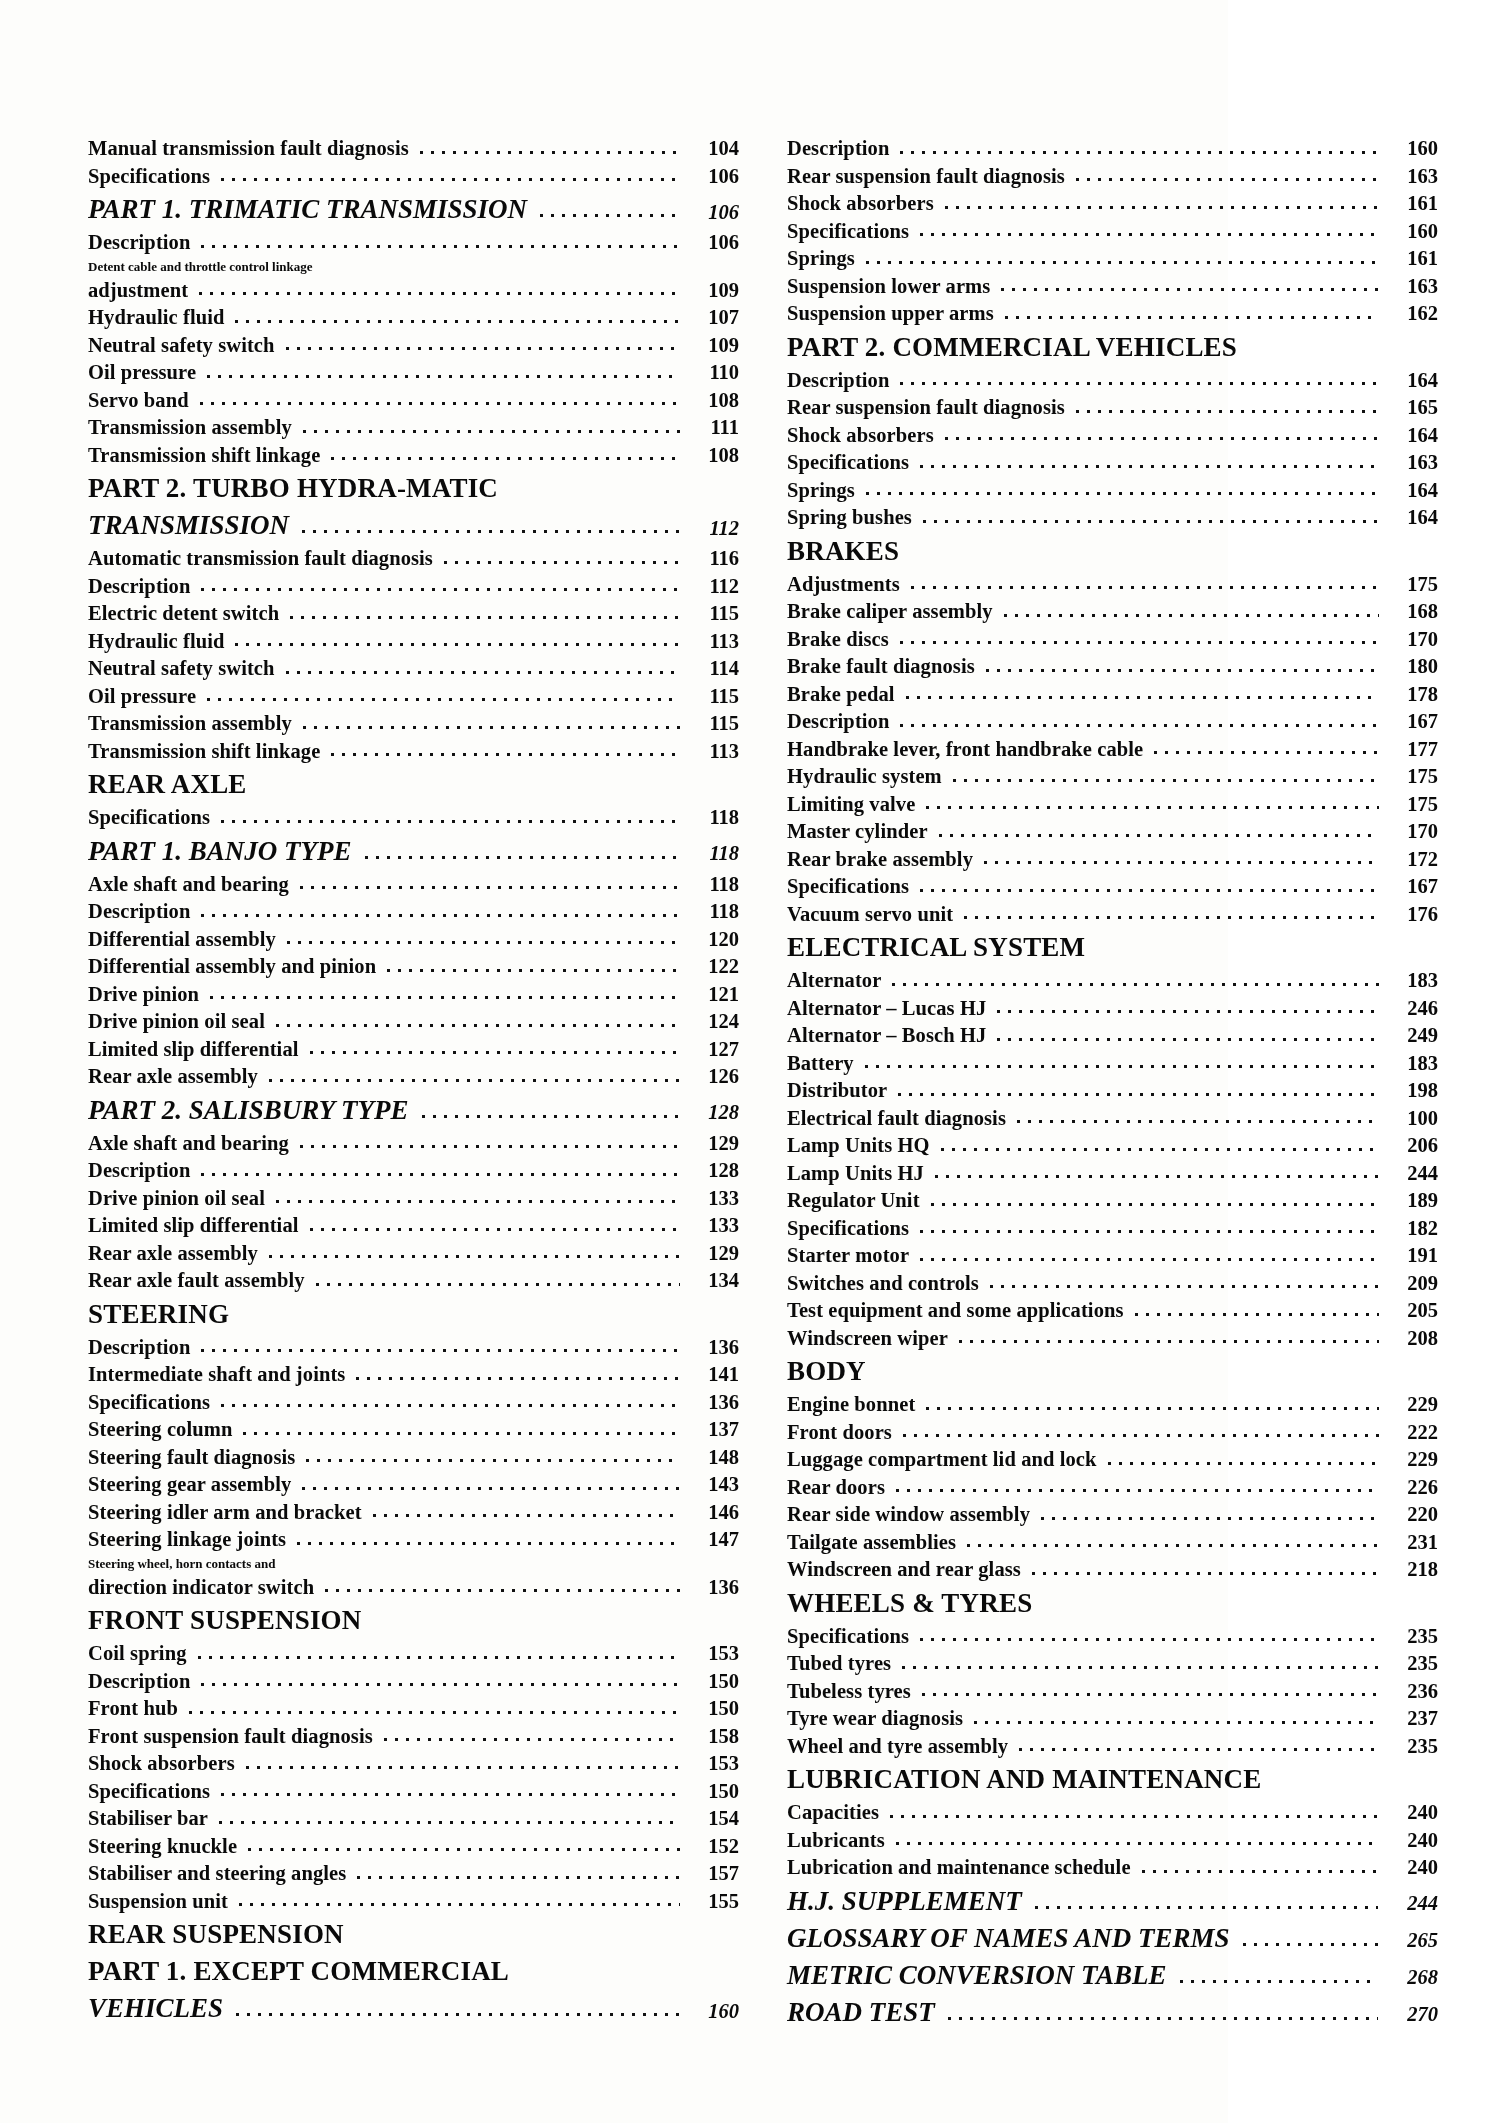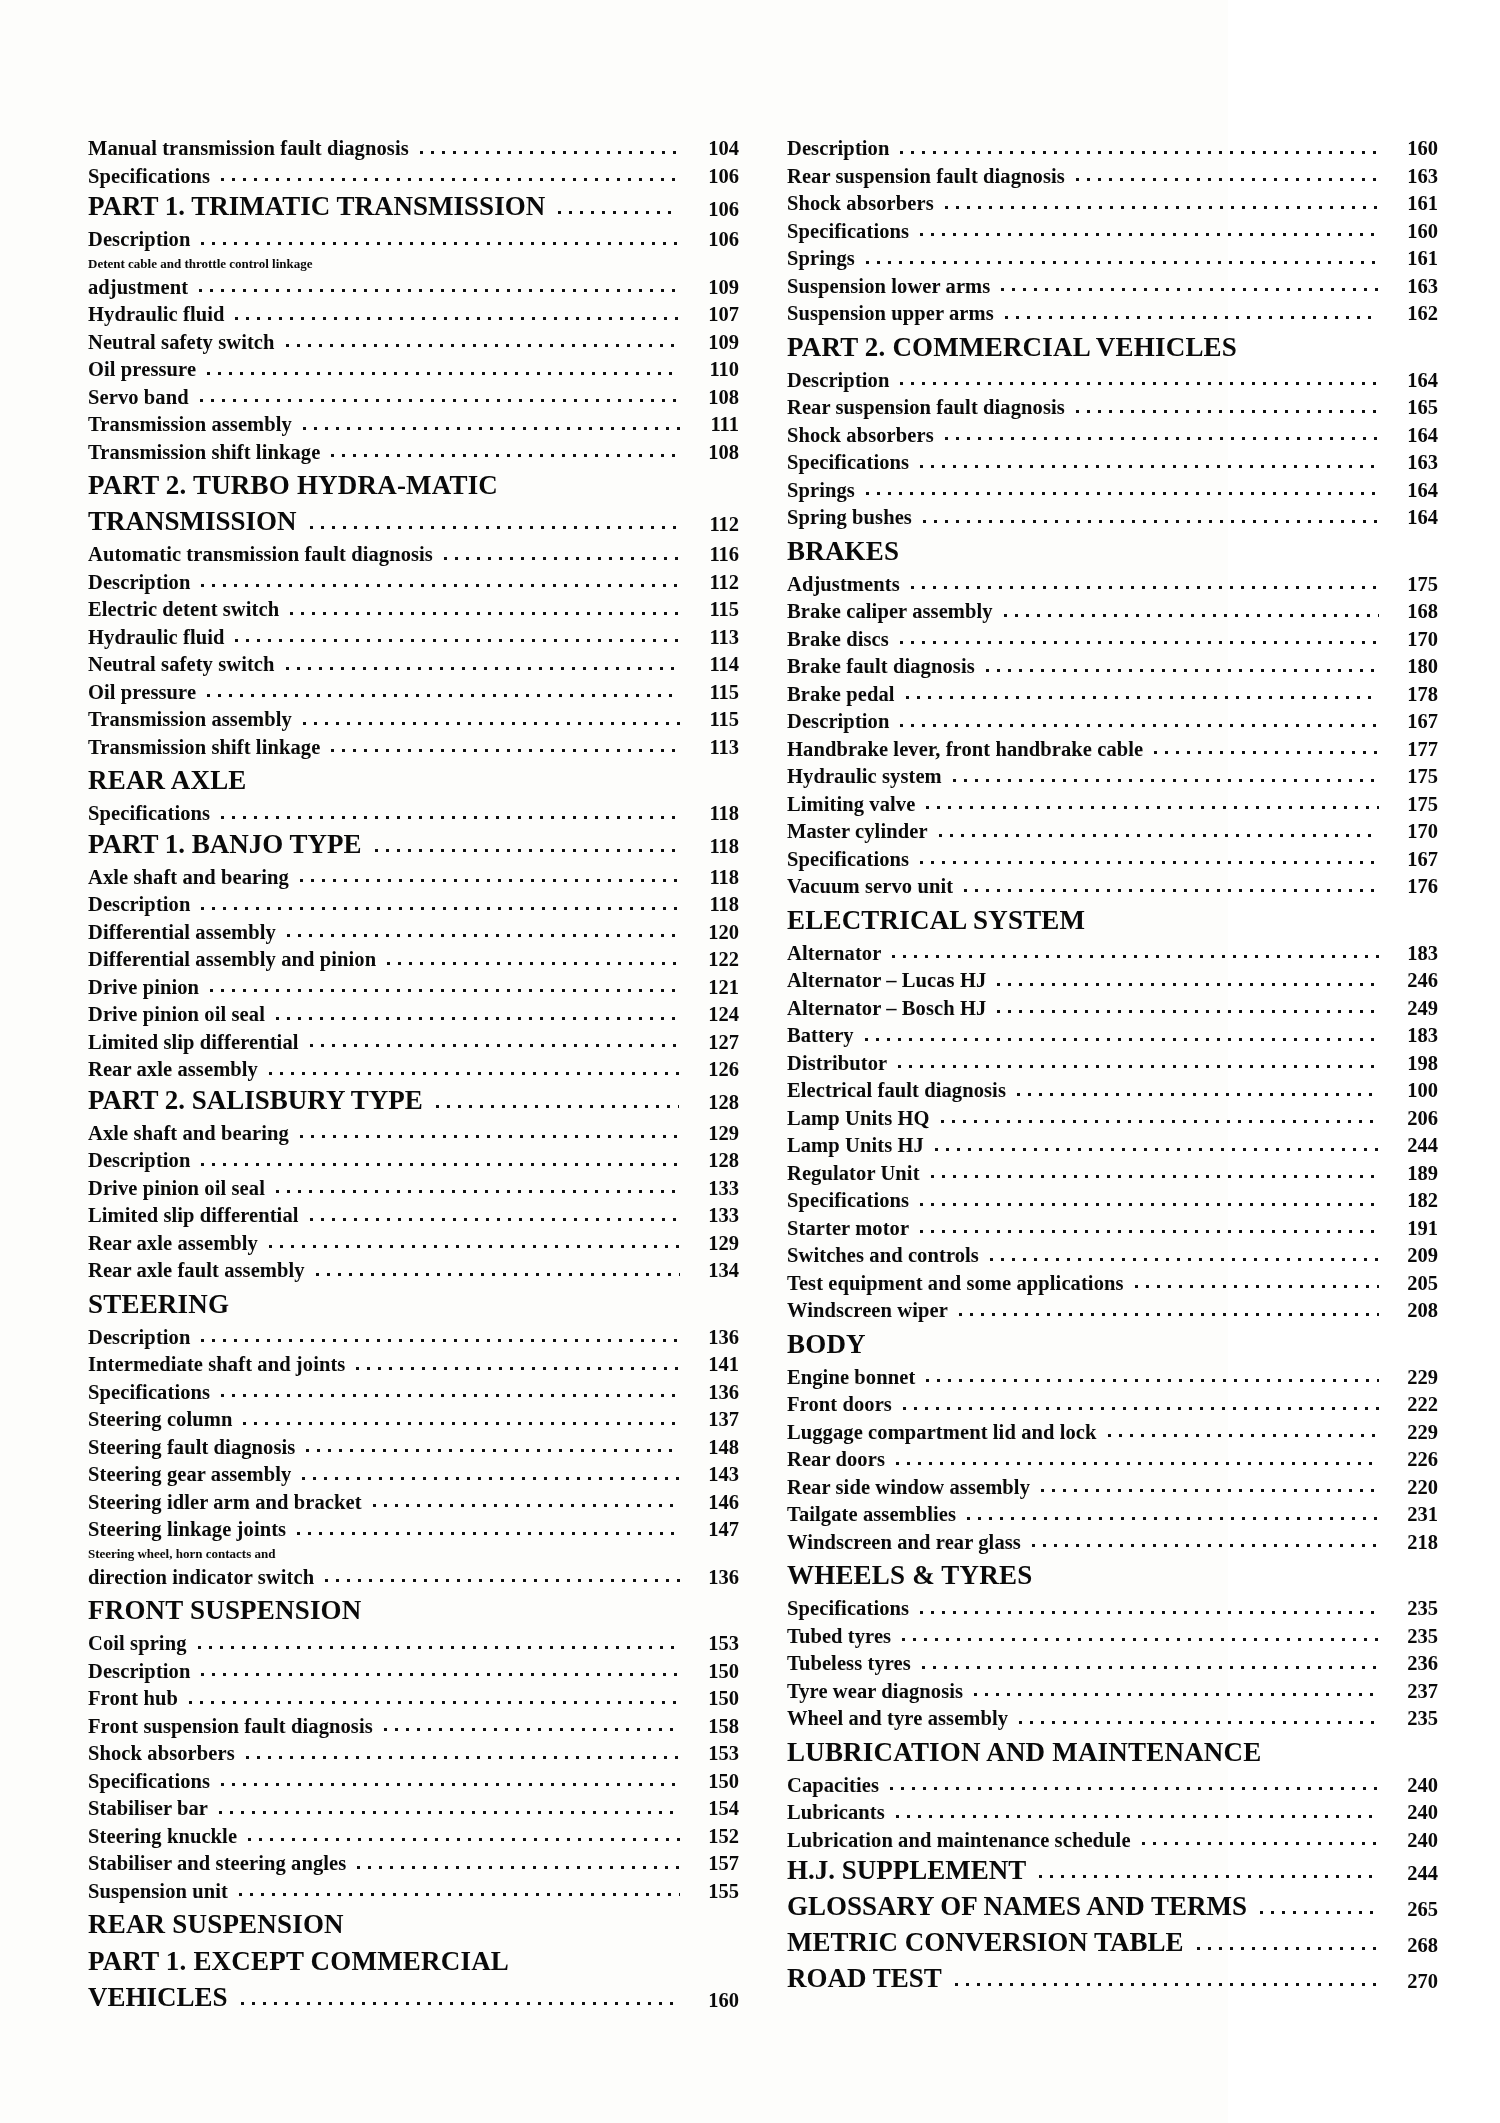--- a/index.html
+++ b/index.html
@@ -86,23 +86,24 @@
     white-space: nowrap;
   }
 
   
   .headentry {
     display: flex;
     align-items: flex-end;
     font-size: 27px;
     font-weight: bold;
     line-height: 1.0;
-    margin-top: 0;
+    margin-top: 10px;
     margin-bottom: 9px;
     white-space: nowrap;
+    font-style: italic;
   }
   .headentry .label { flex: 0 0 auto; }
   .headentry .leader {
     flex: 1 1 auto;
     overflow: hidden;
     margin: 0 6px 5px 9px;
     height: 5px;
     background-image: radial-gradient(circle, #111 1.45px, rgba(0,0,0,0) 1.6px);
     background-size: 11px 11px;
     background-position: 0 -3px;
@@ -528,20 +529,25 @@
           <span class="label">Limiting valve</span>
           <span class="leader"></span>
           <span class="pageno">175</span>
         </div>
         <div class="entry">
           <span class="label">Master cylinder</span>
           <span class="leader"></span>
           <span class="pageno">170</span>
         </div>
         <div class="entry">
+          <span class="label">Rear brake assembly</span>
+          <span class="leader"></span>
+          <span class="pageno">172</span>
+        </div>
+        <div class="entry">
           <span class="label">Specifications</span>
           <span class="leader"></span>
           <span class="pageno">167</span>
         </div>
         <div class="entry">
           <span class="label">Vacuum servo unit</span>
           <span class="leader"></span>
           <span class="pageno">176</span>
         </div>
         <div class="heading">ELECTRICAL SYSTEM</div>

